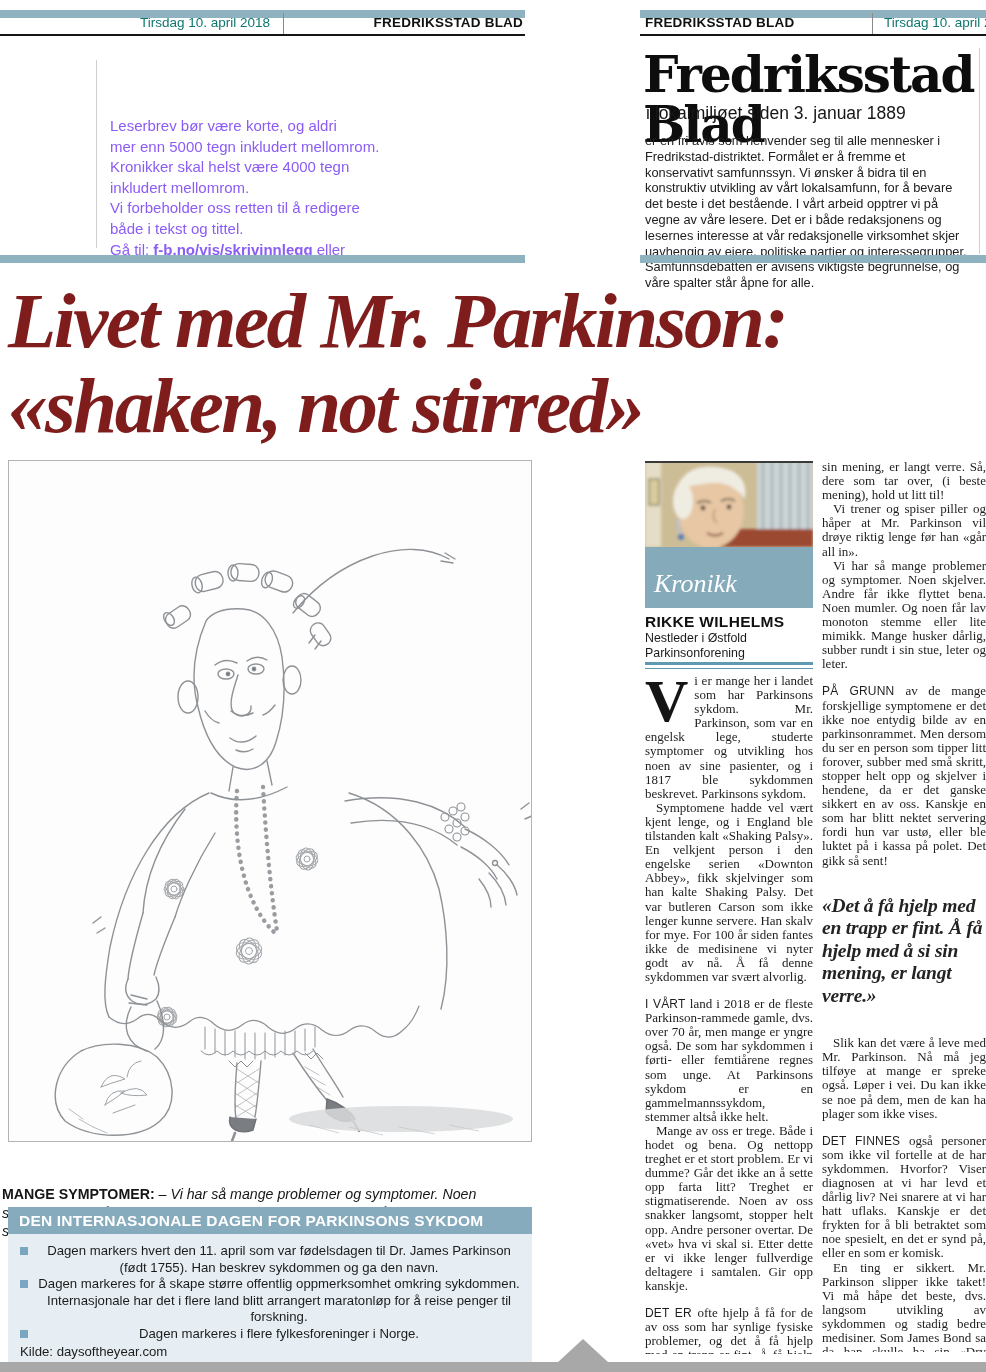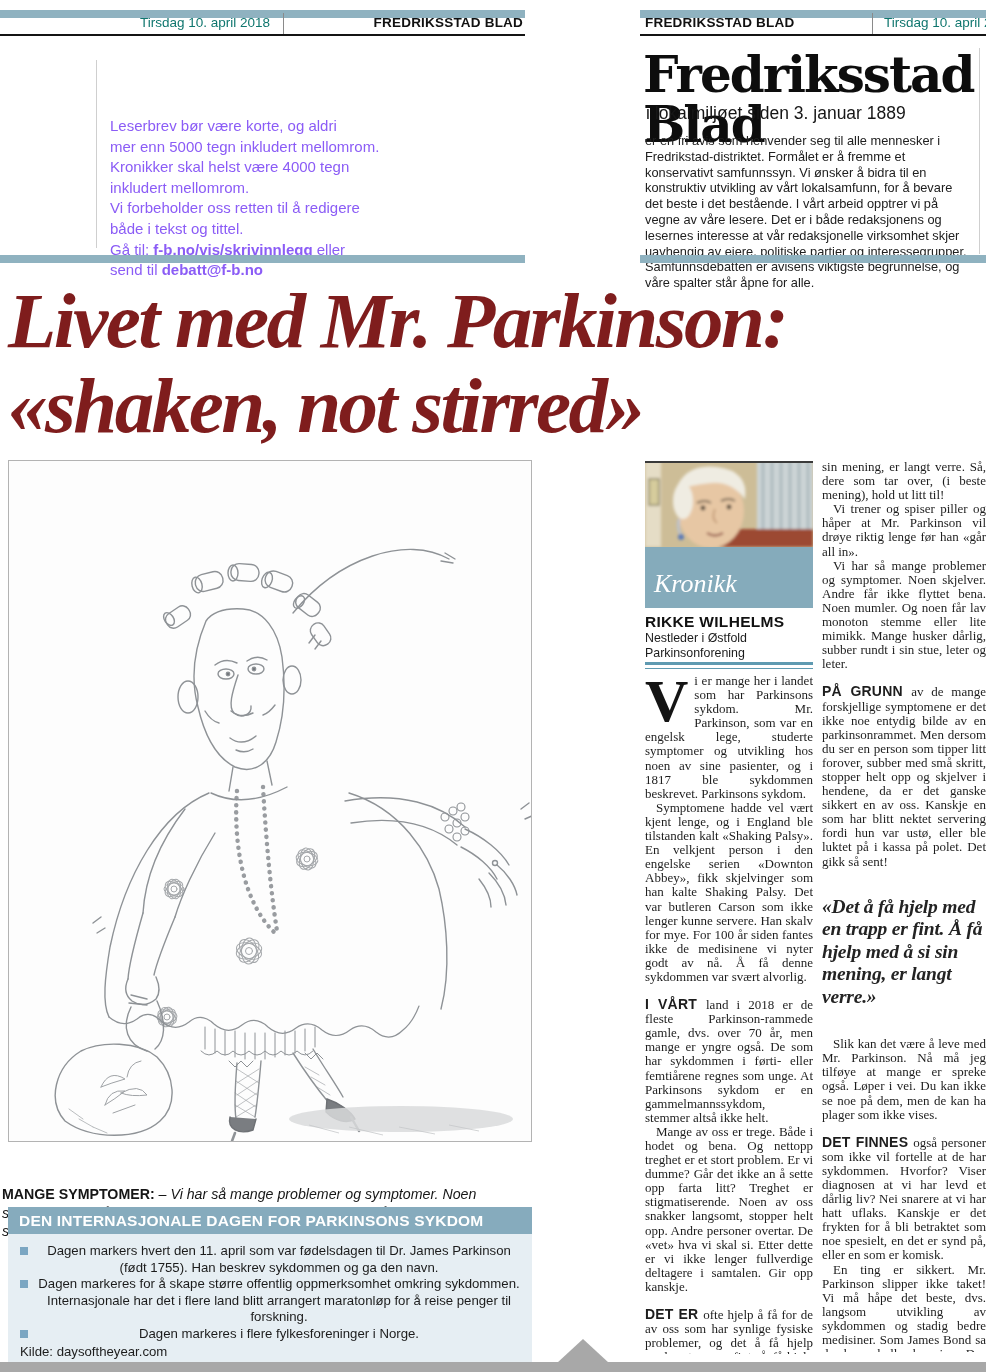--- a/index.html
+++ b/index.html
@@ -45,21 +45,21 @@
               font-size:26px;line-height:26px;}
   .author{font-size:15.5px;font-weight:bold;letter-spacing:.3px;color:#111;}
   .role{font-size:12.4px;line-height:14.6px;color:#1b1b1b;}
   .dblrule{border-top:3px solid var(--rule_teal,#5f9ab1);border-bottom:1px solid var(--rule_teal,#5f9ab1);height:3px;}
   
   .article p{margin:0;text-align:justify;font-family:"Liberation Serif",serif;
              font-size:13px;line-height:14.1px;color:#1d1d1d;
              -webkit-hyphens:auto;hyphens:auto;}
   .article p.indent{text-indent:11px;}
   .article p.lead-p{margin-top:13px;}
-  .article b.lead{font-family:"Liberation Sans",sans-serif;font-weight:bold;font-size:14px;letter-spacing:.2px;}
+  .article b.lead{font-family:"Liberation Sans",sans-serif;font-weight:normal;font-size:12px;letter-spacing:.2px;}
   .article .dropcap{float:left;font-family:"Liberation Serif",serif;font-weight:bold;
                     font-size:60px;line-height:48px;height:52px;margin:3px 6px 0 0;color:#141414;}
   .article p.quote{font-family:"Liberation Serif",serif;font-style:italic;font-weight:bold;
                    font-size:19.5px;line-height:22.5px;text-align:left;color:#232323;
                    margin:27px 0 29px 0;letter-spacing:-.2px;}
   
   .graybar{background:var(--bottom_bar,#a8a8a8);}
   .pull-tri{width:0;height:0;border-left:26px solid transparent;border-right:26px solid transparent;
             border-bottom:24px solid var(--bottom_bar,#a8a8a8);}
 </style>
@@ -83,21 +83,20 @@
 
   <div class="abs thinline" style="left:96px;top:60px;height:188px;"></div>
   <div class="abs debate-lines" id="debate-lines" style="left:110px;top:116px;width:330px;">
       <div>Leserbrev bør være korte, og aldri</div>
       <div>mer enn 5000 tegn inkludert mellomrom.</div>
       <div>Kronikker skal helst være 4000 tegn</div>
       <div>inkludert mellomrom.</div>
       <div>Vi forbeholder oss retten til å redigere</div>
       <div>både i tekst og tittel.</div>
       <div>Gå til: <b>f-b.no/vis/skrivinnlegg</b> eller</div>
-      <div>send til <b>debatt@f-b.no</b></div>
     </div>
 
   <div class="abs logo" style="left:643px;top:50px;">Fredriksstad Blad</div>
   <div class="abs tagline" style="left:646px;top:103px;">i lokalmiljøet siden 3. januar 1889</div>
   <div class="abs about" style="left:645px;top:133px;width:324px;">er en fri avis som henvender seg til alle mennesker  i Fredrikstad-distriktet. Formålet er å fremme et konservativt samfunnssyn. Vi ønsker å bidra til en konstruktiv utvikling av vårt lokalsamfunn, for å bevare det beste i det bestående. I vårt arbeid opptrer vi på vegne av våre lesere. Det er i både redaksjonens og lesernes interesse at vår redaksjonelle virksomhet skjer uavhengig av eiere, politiske partier og interessegrupper. Samfunnsdebatten er avisens viktigste begrunnelse, og våre spalter står åpne for alle.</div>
 
   <div class="abs tealbar" style="left:0;top:255px;width:525px;"></div>
   <div class="abs tealbar" style="left:640px;top:255px;width:346px;"></div>
 
   <div class="abs headline" style="left:8px;top:278px;">

